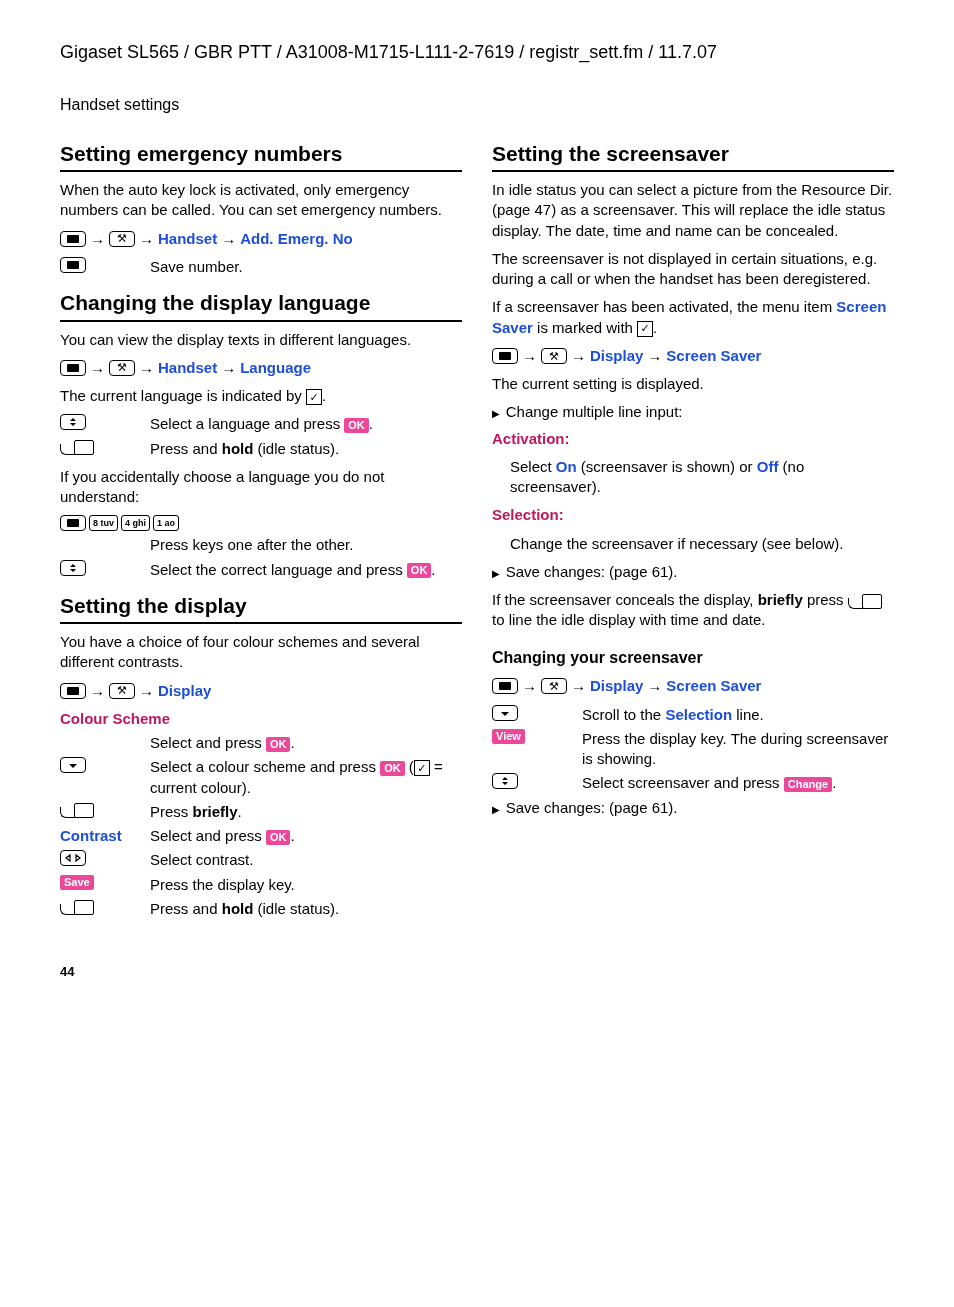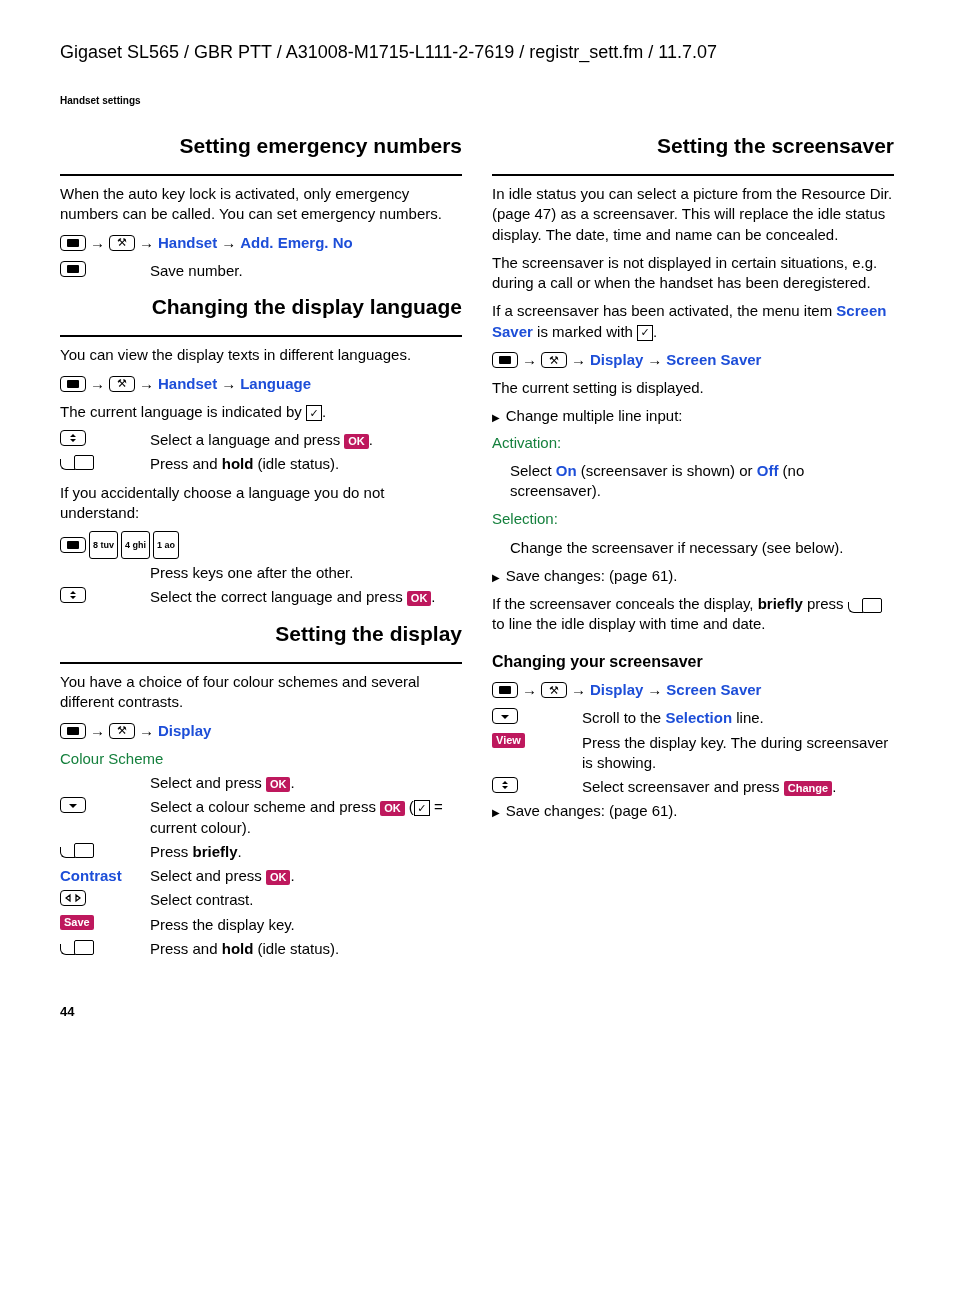--- a/index.html
+++ b/index.html
@@ -7,30 +7,29 @@
     font-size: 15px;
     line-height: 1.35;
     color: #000;
     background: #fff;
     margin: 0;
     padding: 40px 60px;
     width: 954px;
     box-sizing: border-box;
   }
   .crop-top { font-size: 18px; color: #000; margin-bottom: 30px; }
-  .section-header { font-weight: bold; font-size: 10px; margin-bottom: 12px; }
+  .section-header { font-weight: normal; font-size: 16px; margin-bottom: 12px; }
   .columns { display: flex; gap: 30px; }
   .col { flex: 1; min-width: 0; }
   h1 {
     font-size: 21px;
     font-weight: bold;
     margin: 12px 0 4px 0;
-    padding-bottom: 14px;
+    padding-bottom: 2px;
     border-bottom: 2px solid #000;
-    text-align: right;
   }
   h2 {
     font-size: 16px;
     font-weight: bold;
     margin: 16px 0 6px 0;
   }
   p { margin: 8px 0; }
 
   .menu-path { margin: 8px 0; display: flex; flex-wrap: wrap; align-items: center; gap: 4px; }
   .menu-path .arrow { font-weight: bold; }
@@ -54,43 +53,43 @@
   .icon-wrench::before { content: "⚒"; font-size: 11px; }
   .icon-keypad { display:inline-block; width: 16px; height:16px; vertical-align: middle; }
   .icon-keypad span { display:inline-block; width:4px; height:4px; background:#000; margin:0.5px; }
 
   .instr-row { display: flex; align-items: flex-start; margin: 4px 0; }
   .instr-icon { width: 90px; flex-shrink: 0; display:flex; align-items:center; gap:4px;}
   .instr-text { flex: 1; }
 
   .ok-badge, .save-badge, .view-badge, .change-badge {
     display: inline-block;
-    background: #be185d;
+    background: #ec4899;
     color: #fff;
     font-weight: bold;
     font-size: 11px;
     padding: 1px 4px;
     border-radius: 2px;
     vertical-align: middle;
     line-height: 1.2;
   }
   .check-box {
     display: inline-flex;
     align-items:center; justify-content:center;
     border: 1px solid #000;
     width: 14px; height: 14px;
     font-size: 11px;
     vertical-align: middle;
   }
-  .gray-label { color: #15803d; font-weight: normal; margin: 6px 0 2px 0; }
+  .gray-label { color: #be185d; font-weight: bold; margin: 6px 0 2px 0; }
 
   .key-btn {
     display:inline-flex; align-items:center; justify-content:center;
     border:1.5px solid #000; border-radius:3px;
-    height:28px; min-width:26px; padding:0 3px;
+    height:16px; min-width:26px; padding:0 3px;
     font-size:9px; font-weight:bold; vertical-align:middle;
     box-sizing:border-box;
   }
   .end-key {
     display:inline-block; width:34px; height:16px; vertical-align:middle;
     position:relative;
   }
   .end-key::before{
     content:""; position:absolute; left:0; bottom:0; width:14px; height:10px;
     border:1.5px solid #000; border-top:none; border-right:none;

